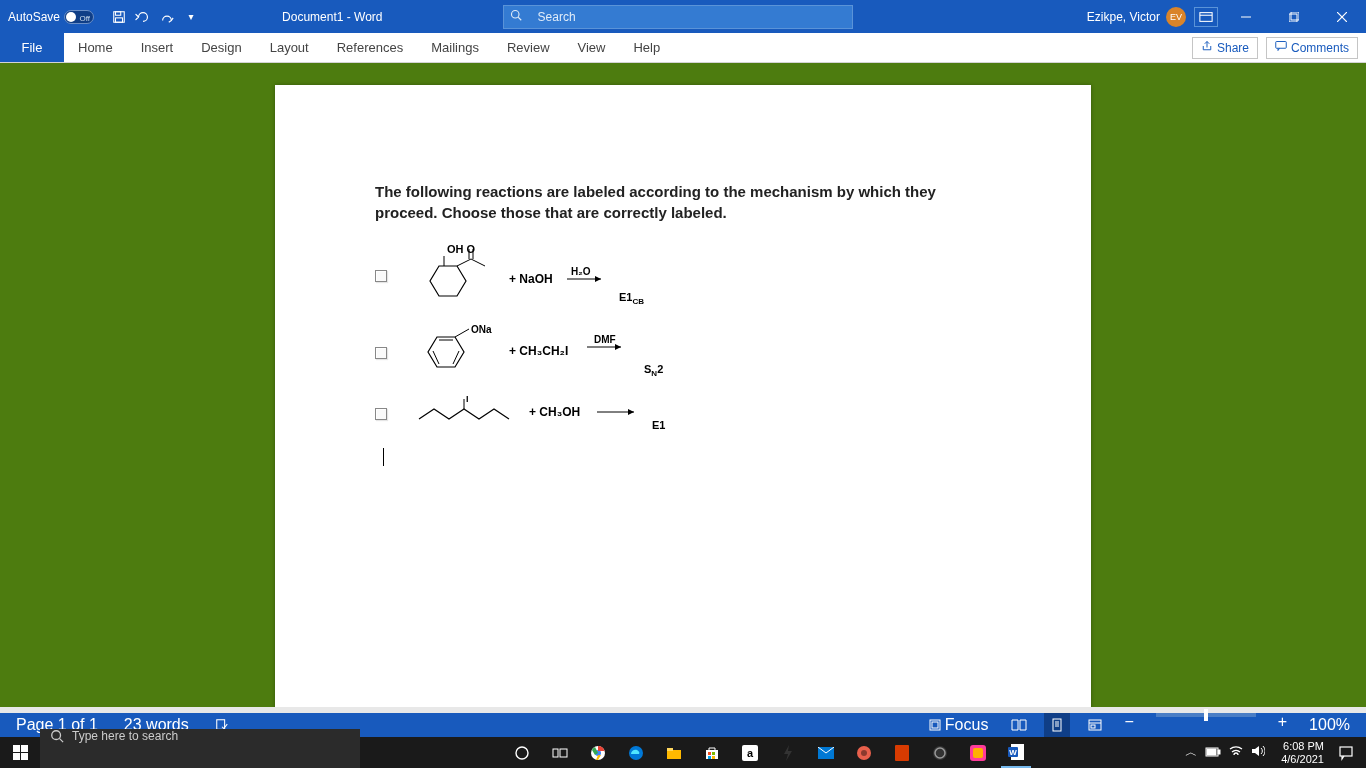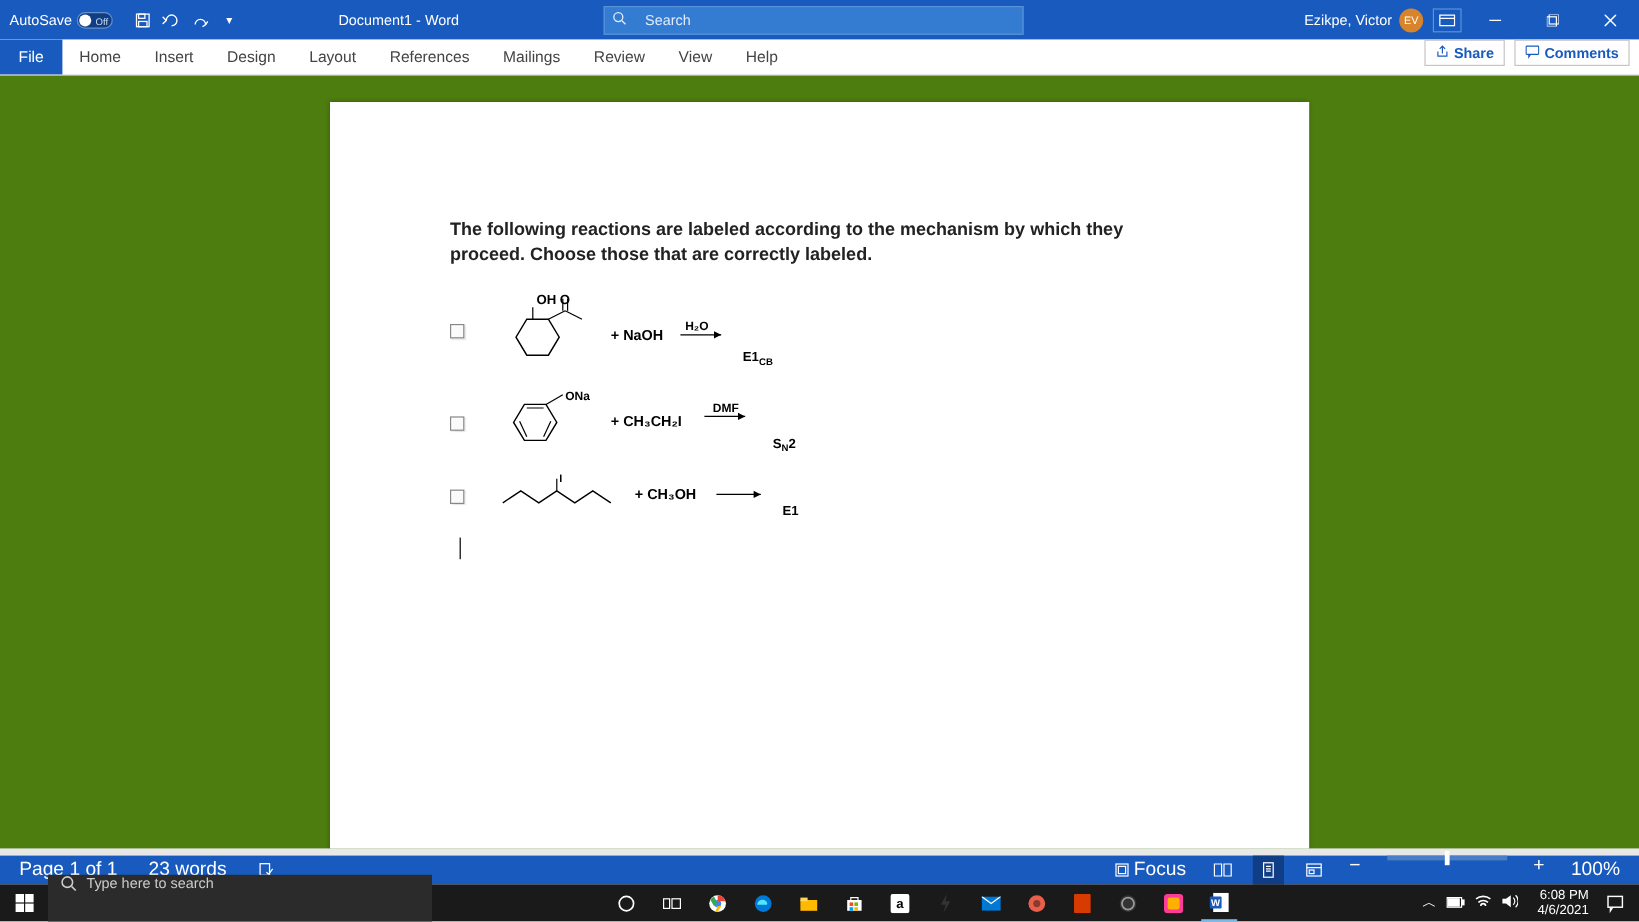--- a/index.html
+++ b/index.html
@@ -16,23 +16,23 @@
 .search-wrap { margin-left: 120px; flex: 0 0 350px; }
 .search-box { width: 100%; height: 24px; background: #347bd2; border: 1px solid #5a93d8; display: flex; align-items: center; color: #e0ecf9; font-size: 12px; padding: 0 6px; gap:16px;}
 .title-right { margin-left: auto; display: flex; align-items: center; gap: 8px; padding-right: 4px;}
 .user { display:flex; align-items:center; gap:6px; font-size:12px;}
 .avatar { width:20px; height:20px; border-radius:50%; background:#d9842a; display:flex; align-items:center; justify-content:center; font-size:9px; color:#fff;}
 .win-btn { width: 40px; height: 33px; display:flex; align-items:center; justify-content:center; color:#fff; font-size:11px;}
 .ribbon-display { border:1px solid #5a93d8; width:24px; height:20px; display:flex; align-items:center; justify-content:center;}
 
 
 .tabs-row { height: 30px; background: #fff; border-bottom: 1px solid #d4d4d4; display: flex; align-items: stretch; font-size: 13px; }
-.file-tab { width: 52px; background: #185abd; color: #fff; display:flex; align-items:center; justify-content:center;}
+.file-tab { width: 64px; background: #185abd; color: #fff; display:flex; align-items:center; justify-content:center;}
 .rtab { padding: 0 14px; display:flex; align-items:center; color:#444; }
-.tabs-right { margin-left:auto; display:flex; padding-right:8px; gap:8px;font-weight:bold;}
+.tabs-right { margin-left:auto; display:flex; align-items:center; padding-right:8px; gap:8px;}
 .share-btn, .comments-btn { height:22px; border:1px solid #c5c5c5; padding:0 8px; display:flex; align-items:center; gap:4px; font-size:12px; color:#185abd;}
 
 
 .workspace { position:absolute; top:63px; left:0; right:0; bottom:61px; background:#4d7c0f; display:flex; justify-content:center; overflow:hidden;font-weight:bold;}
 .page { width: 816px; height: 1056px; background:#fff; margin-top: 22px; box-shadow: 0 0 4px rgba(0,0,0,.3); padding: 96px 100px; position:relative;}
 .q-text { font-size: 15px; color:#222; line-height:1.4; margin-bottom: 18px;}
 .reaction-row { display:flex; align-items:center; margin-bottom: 14px;}
 .rchk { width:12px; height:12px; border:1px solid #888; margin-right: 22px; flex:0 0 auto; background:#fafafa; box-shadow: inset 1px 1px 0 #fff, 1px 1px 1px rgba(0,0,0,.1);}
 .reaction-svg { }
 .cursor { margin-left: 8px; width:1px; height:18px; background:#000; margin-top:10px;}

